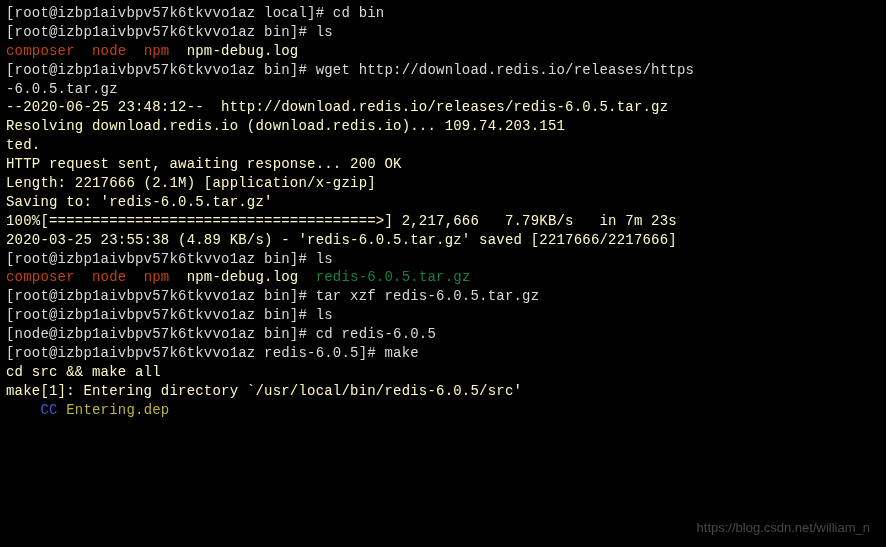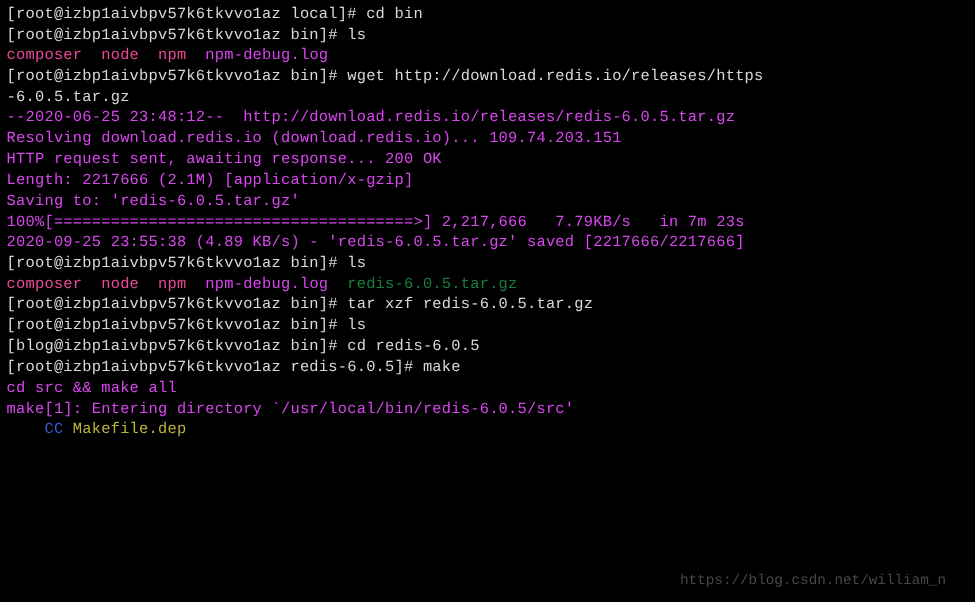--- a/index.html
+++ b/index.html
@@ -10,58 +10,59 @@
       font-size: 14px;
       line-height: 1.35;
       padding: 4px 6px;
       width: 886px;
       height: 547px;
       overflow: hidden;
       position: relative;
       letter-spacing: 0.2px;
     }
     .line { white-space: pre; }
-    .white { color: #d946ef; }
-    .cyan { color: #ec4899; }
+    .white { color: #fef9c3; }
+    .cyan { color: #c2410c; }
     .blue { color: #3b5bd6; }
     .red { color: #15803d; }
     .yellow { color: #bdb33d; }
     .prompt { color: #d8d8d8; }
     .watermark {
       position: absolute;
       bottom: 10px;
-      right: 26px;
+      right: 16px;
       color: rgba(200,200,200,0.35);
       font-size: 13px;
-      font-family: Liberation Mono, monospace;
+      font-family: Liberation Sans, sans-serif;
       letter-spacing: 0;
     }
   </style>
 </head>
 <body>
 
 <div id="terminal">
     <div class="line"><span class="prompt">[root@izbp1aivbpv57k6tkvvo1az local]# cd bin</span></div>
     <div class="line"><span class="prompt">[root@izbp1aivbpv57k6tkvvo1az bin]# ls</span></div>
     <div class="line"><span class="cyan">composer</span><span class="white">  </span><span class="cyan">node</span><span class="white">  </span><span class="cyan">npm</span><span class="white">  npm-debug.log</span></div>
     <div class="line"><span class="prompt">[root@izbp1aivbpv57k6tkvvo1az bin]# wget http://download.redis.io/releases/https</span></div>
     <div class="line"><span class="prompt">-6.0.5.tar.gz</span></div>
     <div class="line"><span class="white">--2020-06-25 23:48:12--  http://download.redis.io/releases/redis-6.0.5.tar.gz</span></div>
     <div class="line"><span class="white">Resolving download.redis.io (download.redis.io)... 109.74.203.151</span></div>
+    <div class="line"><span class="white">ted.</span></div>
     <div class="line"><span class="white">HTTP request sent, awaiting response... 200 OK</span></div>
     <div class="line"><span class="white">Length: 2217666 (2.1M) [application/x-gzip]</span></div>
     <div class="line"><span class="white">Saving to: 'redis-6.0.5.tar.gz'</span></div>
     <div class="line"><span class="white"></span></div>
     <div class="line"><span class="white">100%[======================================&gt;] 2,217,666   7.79KB/s   in 7m 23s</span></div>
     <div class="line"><span class="white"></span></div>
-    <div class="line"><span class="white">2020-09-25 23:55:38 (4.89 KB/s) - 'redis-6.0.5.tar.gz' saved [2217666/2217666]</span></div>
+    <div class="line"><span class="white">2020-03-25 23:55:38 (4.89 KB/s) - 'redis-6.0.5.tar.gz' saved [2217666/2217666]</span></div>
     <div class="line"><span class="white"></span></div>
     <div class="line"><span class="prompt">[root@izbp1aivbpv57k6tkvvo1az bin]# ls</span></div>
     <div class="line"><span class="cyan">composer</span><span class="white">  </span><span class="cyan">node</span><span class="white">  </span><span class="cyan">npm</span><span class="white">  npm-debug.log  </span><span class="red">redis-6.0.5.tar.gz</span></div>
     <div class="line"><span class="prompt">[root@izbp1aivbpv57k6tkvvo1az bin]# tar xzf redis-6.0.5.tar.gz</span></div>
     <div class="line"><span class="prompt">[root@izbp1aivbpv57k6tkvvo1az bin]# ls</span></div>
-    <div class="line"><span class="prompt">[blog@izbp1aivbpv57k6tkvvo1az bin]# cd redis-6.0.5</span></div>
+    <div class="line"><span class="prompt">[node@izbp1aivbpv57k6tkvvo1az bin]# cd redis-6.0.5</span></div>
     <div class="line"><span class="prompt">[root@izbp1aivbpv57k6tkvvo1az redis-6.0.5]# make</span></div>
     <div class="line"><span class="white">cd src &amp;&amp; make all</span></div>
     <div class="line"><span class="white">make[1]: Entering directory `/usr/local/bin/redis-6.0.5/src'</span></div>
-    <div class="line"><span class="white">    </span><span class="blue">CC</span><span class="white"> </span><span class="yellow">Makefile.dep</span></div>
+    <div class="line"><span class="white">    </span><span class="blue">CC</span><span class="white"> </span><span class="yellow">Entering.dep</span></div>
   </div>
 <div class="watermark">https://blog.csdn.net/william_n</div>
 
 </body></html>

